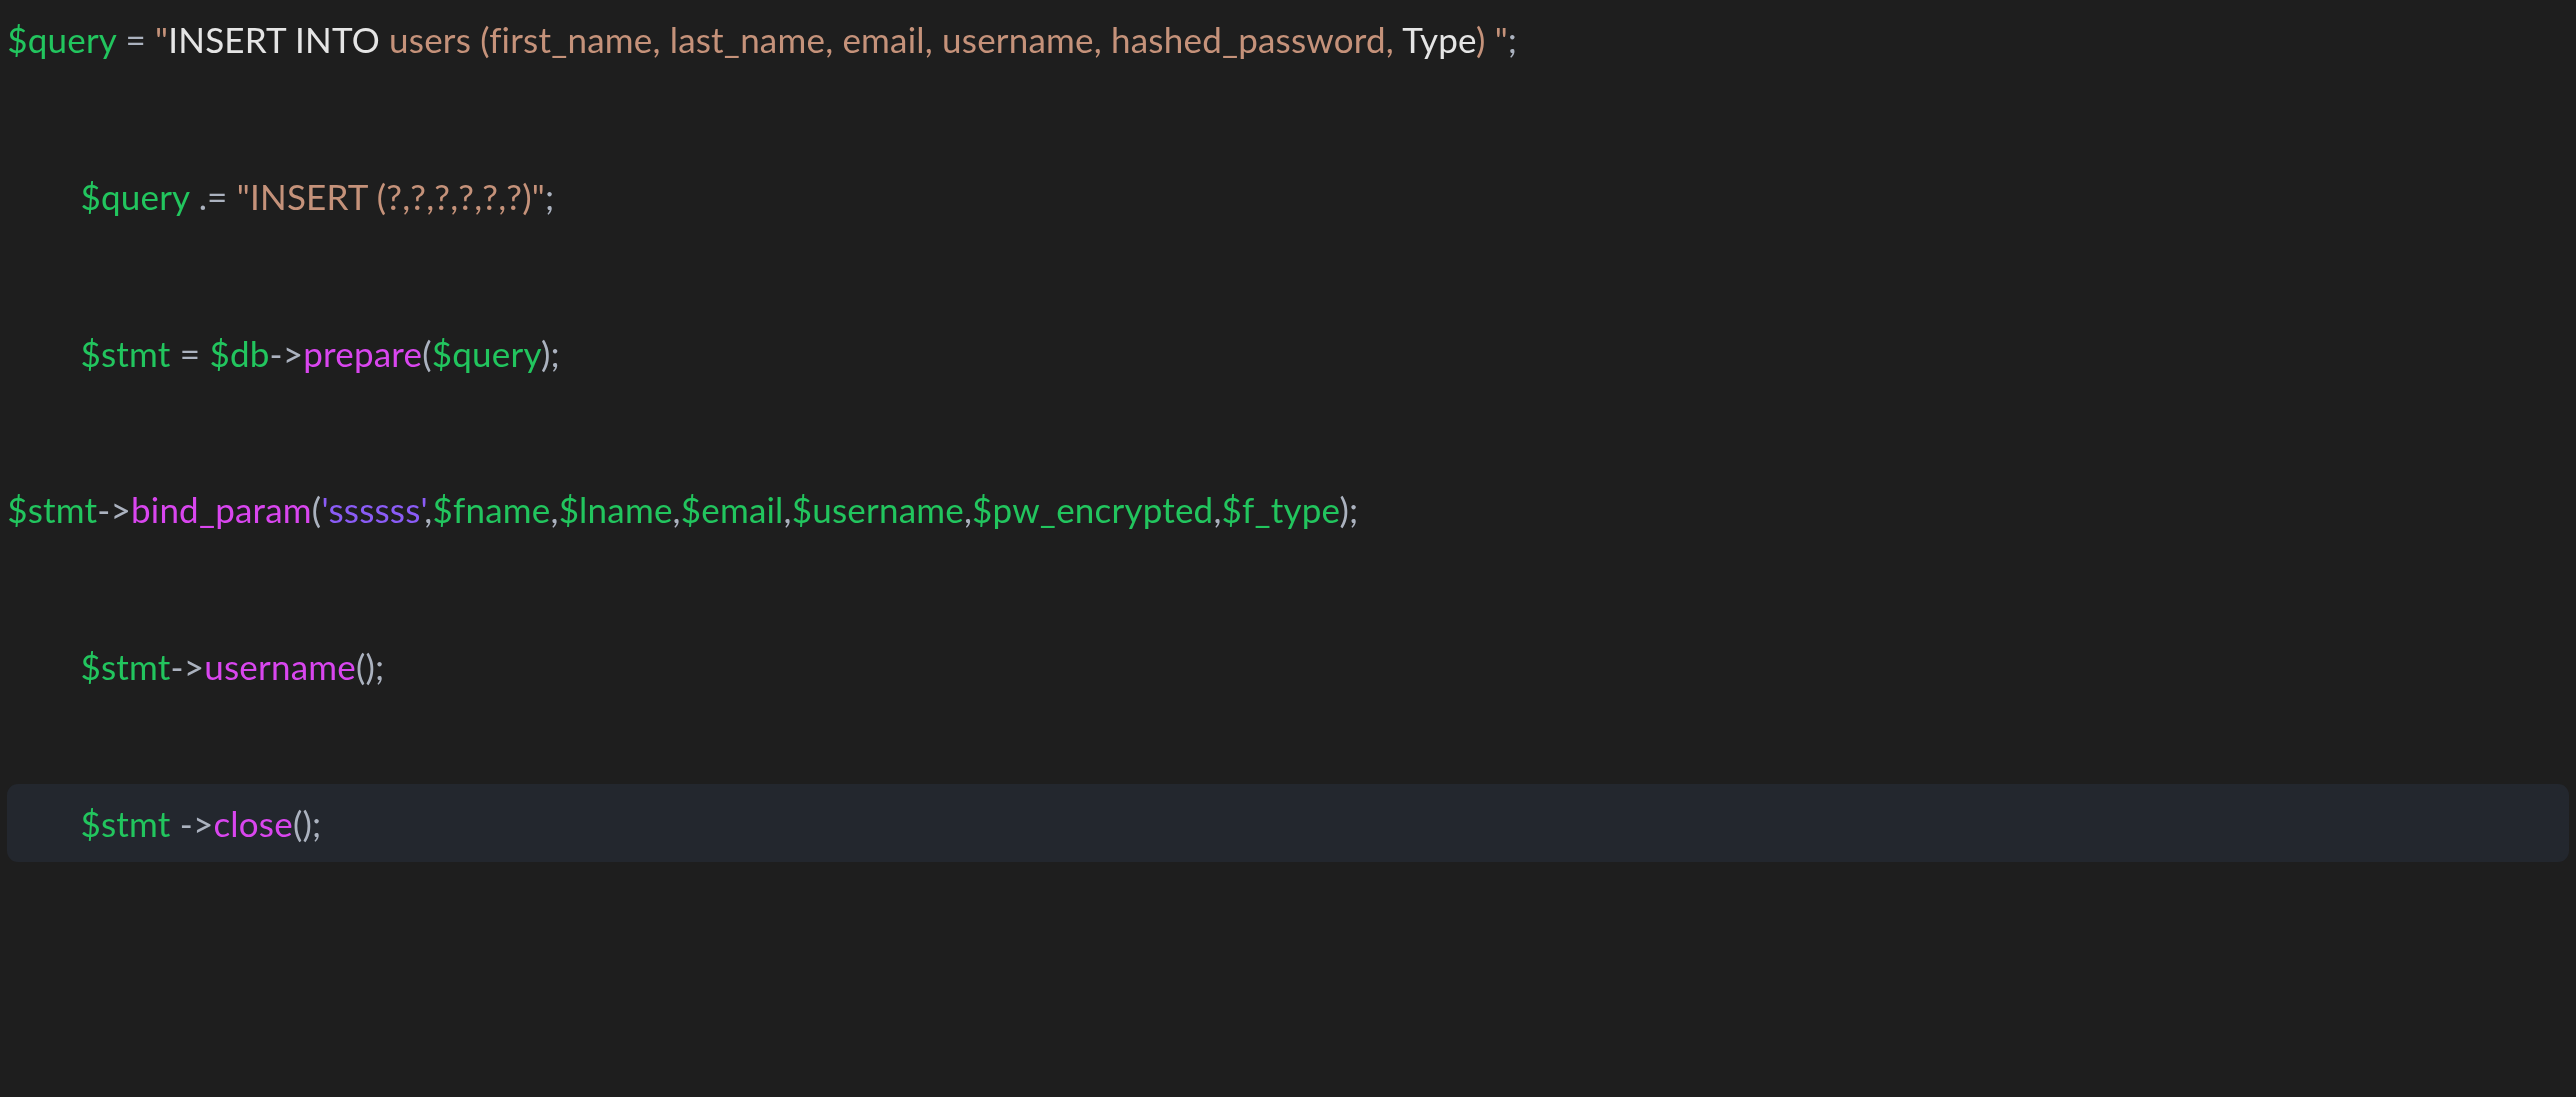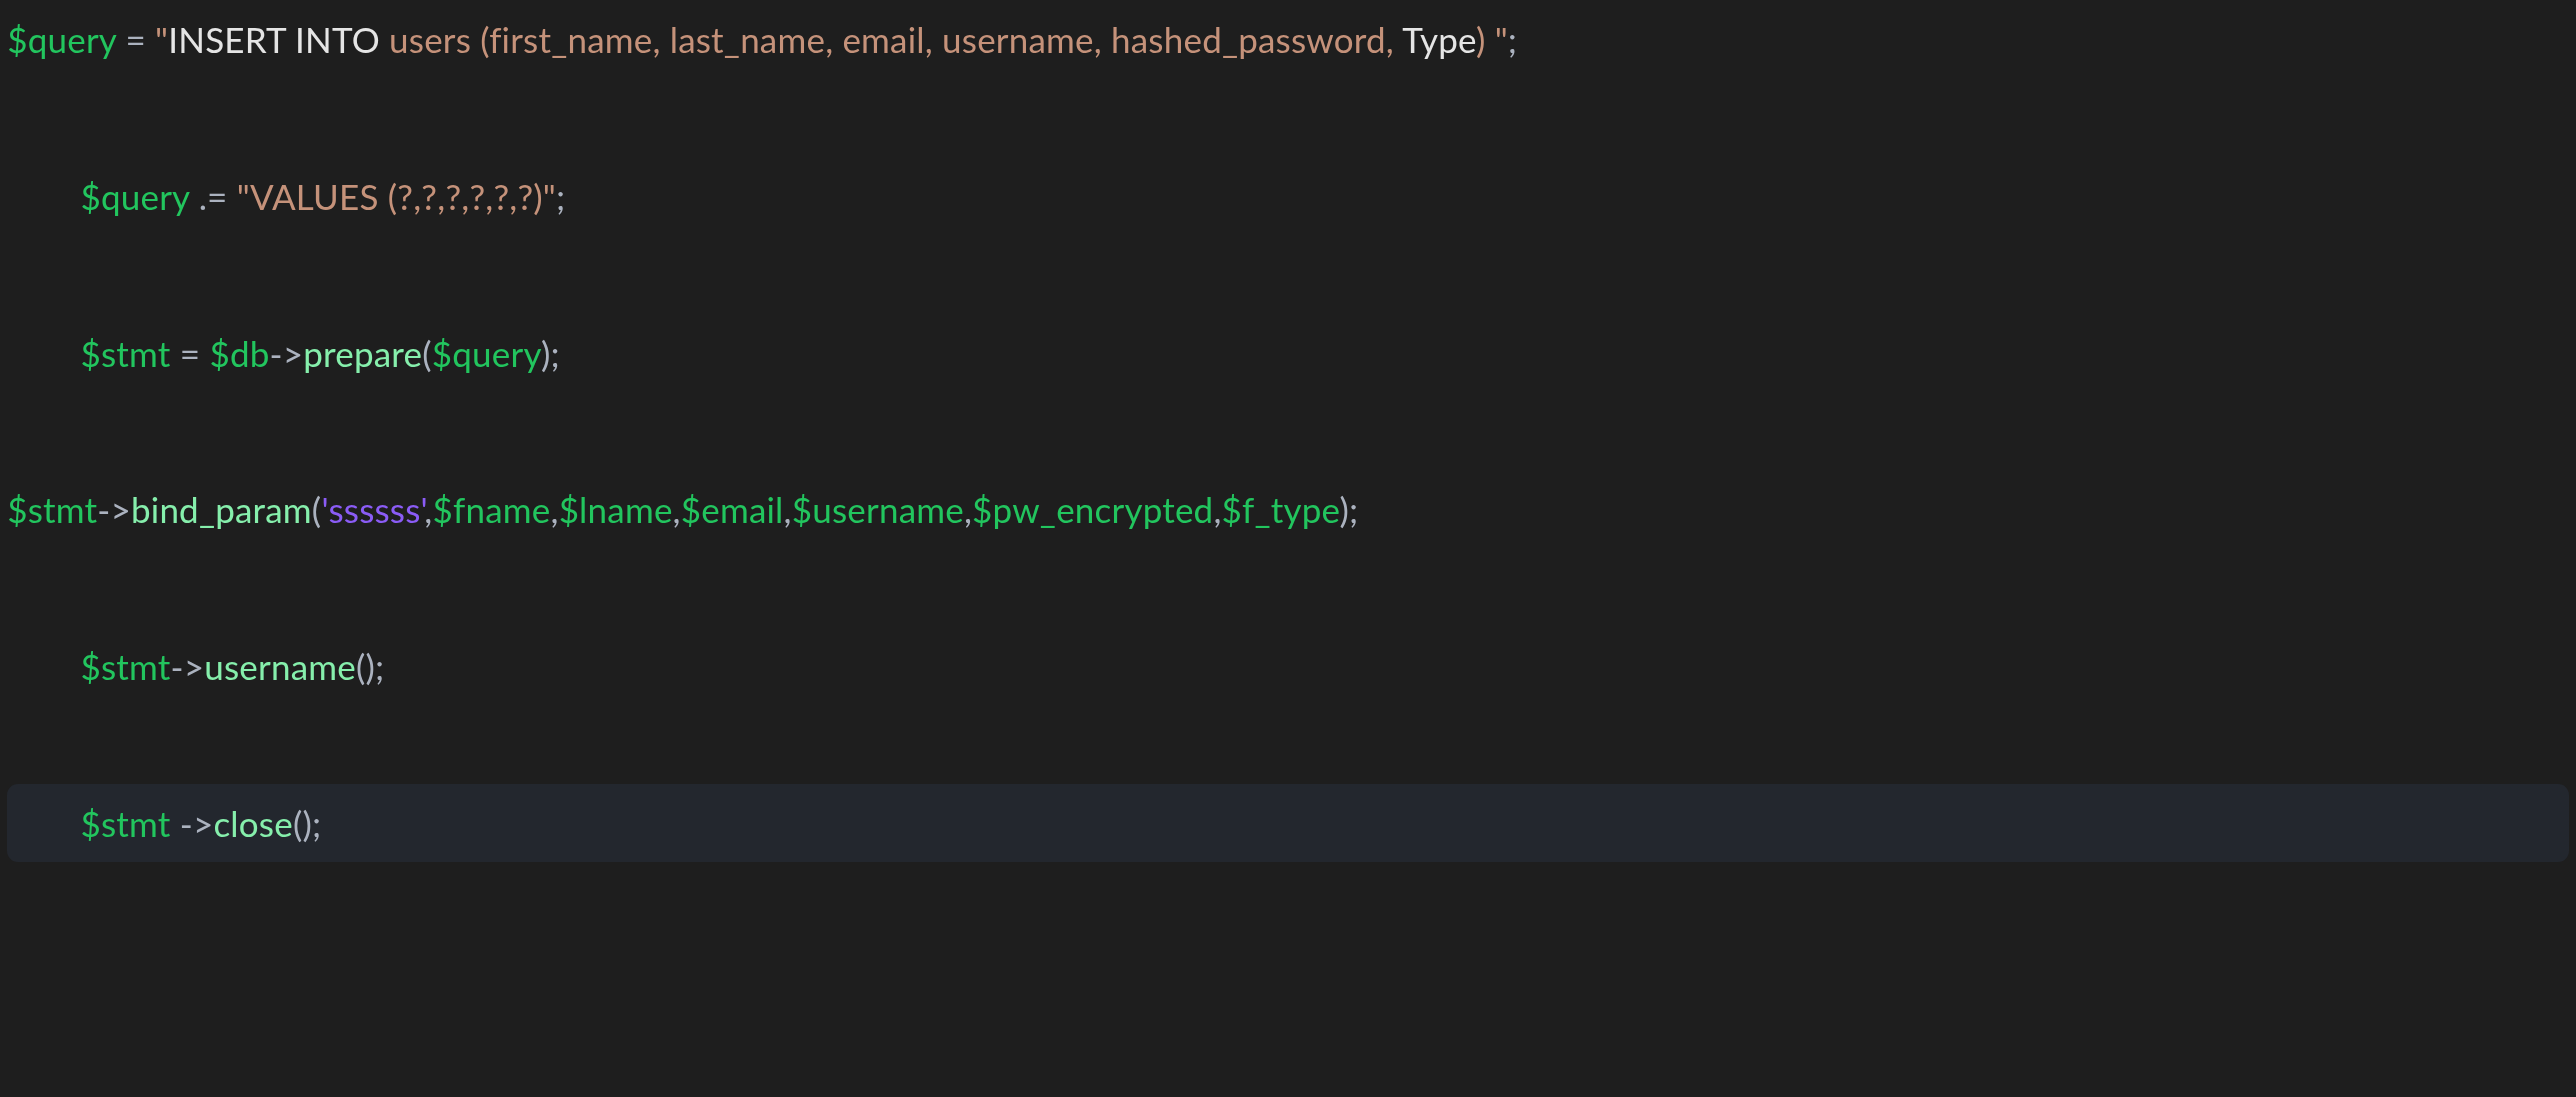--- a/index.html
+++ b/index.html
@@ -18,36 +18,36 @@
     line-height: 2.24;
     color: #abb2bf;
     white-space: pre;
     font-weight: 400;
     letter-spacing: 0.2px;
   }
   .t-var       { color: #22c55e; }  
   .t-op        { color: #abb2bf; }  
   .t-str       { color: #c5927a; }  
   .t-kw        { color: #e5e5e5; }  
-  .t-call      { color: #86efac; }  
+  .t-call      { color: #d946ef; }  
   .t-lit       { color: #8b5cf6; }  
   .t-punct     { color: #abb2bf; }  
   .sel-line {
     background: #23272e;
     display: inline-block;
     width: 100%;
     border-radius: 11px;
   }
 </style>
 </head>
 <body>
 
 <pre class="code"><span><span class="t-var">$query</span><span class="t-op"> = </span><span class="t-str">"</span><span class="t-kw">INSERT INTO</span><span class="t-str"> users (first_name, last_name, email, username, hashed_password, </span><span class="t-kw">Type</span><span class="t-str">) </span><span class="t-str">"</span><span class="t-punct">;</span></span>
 <span> </span>
-<span><span>        </span><span class="t-var">$query</span><span class="t-op"> .= </span><span class="t-str">"</span><span class="t-str">VALUES (?,?,?,?,?,?)</span><span class="t-str">"</span><span class="t-punct">;</span></span>
+<span><span>        </span><span class="t-var">$query</span><span class="t-op"> .= </span><span class="t-str">"</span><span class="t-str">INSERT (?,?,?,?,?,?)</span><span class="t-str">"</span><span class="t-punct">;</span></span>
 <span> </span>
 <span><span>        </span><span class="t-var">$stmt</span><span class="t-op"> = </span><span class="t-var">$db</span><span class="t-op">-&gt;</span><span class="t-call">prepare</span><span class="t-punct">(</span><span class="t-var">$query</span><span class="t-punct">)</span><span class="t-punct">;</span></span>
 <span> </span>
 <span><span class="t-var">$stmt</span><span class="t-op">-&gt;</span><span class="t-call">bind_param</span><span class="t-punct">(</span><span class="t-lit">'ssssss'</span><span class="t-punct">,</span><span class="t-var">$fname</span><span class="t-punct">,</span><span class="t-var">$lname</span><span class="t-punct">,</span><span class="t-var">$email</span><span class="t-punct">,</span><span class="t-var">$username</span><span class="t-punct">,</span><span class="t-var">$pw_encrypted</span><span class="t-punct">,</span><span class="t-var">$f_type</span><span class="t-punct">)</span><span class="t-punct">;</span></span>
 <span> </span>
 <span><span>        </span><span class="t-var">$stmt</span><span class="t-op">-&gt;</span><span class="t-call">username</span><span class="t-punct">()</span><span class="t-punct">;</span></span>
 <span> </span>
 <span class="sel-line"><span>        </span><span class="t-var">$stmt</span><span> </span><span class="t-op">-&gt;</span><span class="t-call">close</span><span class="t-punct">()</span><span class="t-punct">;</span></span>
 <span> </span>
 <span> </span></pre>

